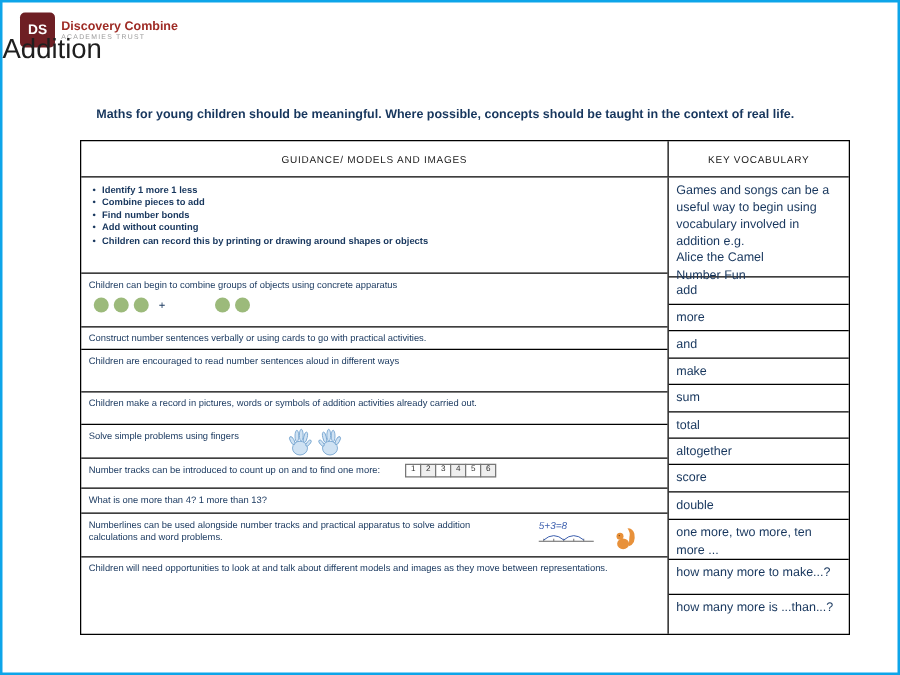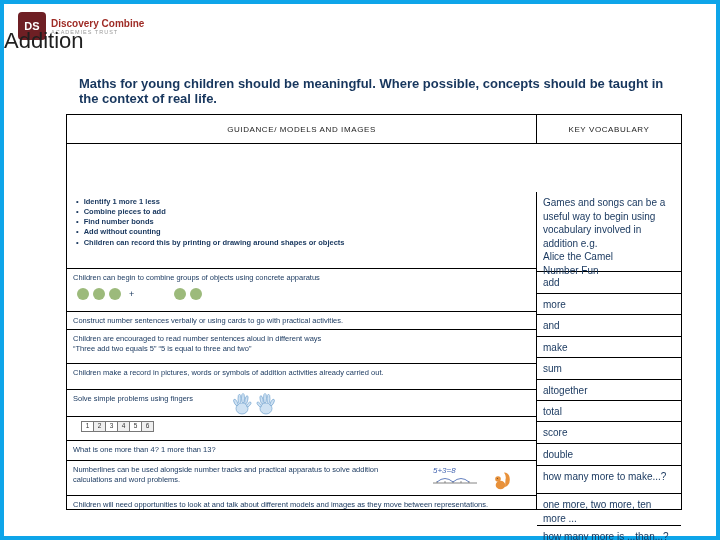--- a/index.html
+++ b/index.html
@@ -1,36 +1,36 @@
 <!DOCTYPE html>
 <html><head>
 <meta charset="utf-8">
 <style>
   html,body{margin:0;padding:0;}
   body{
     width:720px;height:540px;position:relative;background:#ffffff;
     font-family:"Liberation Sans",sans-serif;color:#17365d;overflow:hidden;
   }
-  .slide{position:absolute;inset:0;border:4px solid #0ea5e9;padding-left:32px;}
+  .slide{position:absolute;inset:0;border:2px solid #0ea5e9;padding-left:32px;}
 
   
   .logo{position:absolute;left:14px;top:8px;display:flex;align-items:center;gap:5px;}
   .logo-mark{width:28px;height:28px;background:#6e1f24;border-radius:4px;color:#fff;
     display:flex;align-items:center;justify-content:center;font-size:11px;font-weight:bold;}
   .logo-name{font-size:10px;font-weight:bold;color:#9e2b25;line-height:1.1;}
   .logo-tag{font-size:5.5px;color:#9a9a9a;letter-spacing:1px;text-transform:uppercase;}
 
   
   .title{position:absolute;left:0;top:24px;width:100%;
     font-size:22px;color:#1f1f1f;}
-  .intro{position:absolute;left:75px;top:72px;width:600px;font-size:13px;font-weight:bold;color:#17365d;}
+  .intro{position:absolute;left:75px;top:84px;width:600px;font-size:10px;font-weight:bold;color:#17365d;}
 
   
   .tbl{position:absolute;left:62px;top:110px;width:616px;height:396px;
-    border:1px solid #000;box-sizing:border-box;display:flex;flex-direction:column;background:#fff;gap:48px;}
+    border:1px solid #000;box-sizing:border-box;display:flex;flex-direction:column;background:#fff;}
   .thead{display:flex;height:28px;border-bottom:1px solid #000;flex:0 0 auto;}
   .th{display:flex;align-items:center;justify-content:center;font-size:8px;color:#1a1a1a;letter-spacing:0.6px;}
   .th-left{width:470px;border-right:1px solid #000;box-sizing:border-box;}
   .th-right{flex:1;}
   .tbody{flex:1;display:flex;min-height:0;}
   .lcol{width:470px;border-right:1px solid #000;box-sizing:border-box;display:flex;flex-direction:column;}
   .rcol{flex:1;display:flex;flex-direction:column;}
   .g-row{border-bottom:1px solid #000;box-sizing:border-box;padding:4px 6px 0;font-size:7.5px;line-height:1.35;position:relative;flex:0 0 auto;}
   .g-row.last{border-bottom:none;flex:1;}
   .v-cell{border-bottom:1px solid #000;box-sizing:border-box;padding:4px 6px 0;font-size:10px;line-height:1.35;flex:0 0 auto;}
@@ -106,21 +106,20 @@
             <span class="gc"></span>
           </div>
         </div>
 
         <div class="g-row" style="height:18px">
           <div>Construct number sentences verbally or using cards to go with practical activities.</div>
         </div>
 
         <div class="g-row" style="height:34px">
           <div>Children are encouraged to read number sentences aloud in different ways</div>
-          <div>“Three add two equals 5”  “5 is equal to three and two”</div>
         </div>
 
         <div class="g-row" style="height:26px">
           <div>Children make a record in pictures, words or symbols of addition activities already carried out.</div>
         </div>
 
         <div class="g-row" style="height:27px">
           <div>Solve simple problems using fingers</div>
           <svg class="abs" style="left:165px;top:2px" width="44" height="24" viewBox="0 0 44 24">
             <g fill="#cfe2f3" stroke="#76a5d0" stroke-width="0.7">
@@ -139,20 +138,21 @@
                 <ellipse cx="11" cy="6.2" rx="1.5" ry="4.8"></ellipse>
                 <ellipse cx="14.4" cy="7.8" rx="1.4" ry="4.2" transform="rotate(12 14.4 7.8)"></ellipse>
                 <ellipse cx="16.8" cy="12.5" rx="1.3" ry="3" transform="rotate(40 16.8 12.5)"></ellipse>
               </g>
             </g>
           </svg>
         </div>
 
         <div class="g-row" style="height:24px">
           <div class="track-line">
+            <span>Number tracks can be introduced to count up on and to find one more:</span>
             <span class="track">
               <span class="tcell">1</span>
               <span class="tcell">2</span>
               <span class="tcell">3</span>
               <span class="tcell">4</span>
               <span class="tcell">5</span>
               <span class="tcell">6</span>
             </span>
           </div>
         </div>
@@ -186,23 +186,23 @@
         <div class="v-cell" style="height:80px">
           <div>Games and songs can be a useful way to begin using vocabulary involved in addition e.g.</div>
           <div>Alice the Camel</div>
           <div>Number Fun</div>
         </div>
         <div class="v-cell" style="height:22px">add</div>
         <div class="v-cell" style="height:21px">more</div>
         <div class="v-cell" style="height:22px">and</div>
         <div class="v-cell" style="height:21px">make</div>
         <div class="v-cell" style="height:22px">sum</div>
+        <div class="v-cell" style="height:21px">total</div>
         <div class="v-cell" style="height:21px">altogether</div>
-        <div class="v-cell" style="height:21px">total</div>
         <div class="v-cell" style="height:22px">score</div>
         <div class="v-cell" style="height:22px">double</div>
+        <div class="v-cell" style="height:32px">one more, two more, ten more ...</div>
         <div class="v-cell" style="height:28px">how many more to make...?</div>
-        <div class="v-cell" style="height:32px">one more, two more, ten more ...</div>
         <div class="v-cell last">how many more is ...than...?</div>
       </div>
     </div>
   </div>
 </div>
 
 </body></html>

